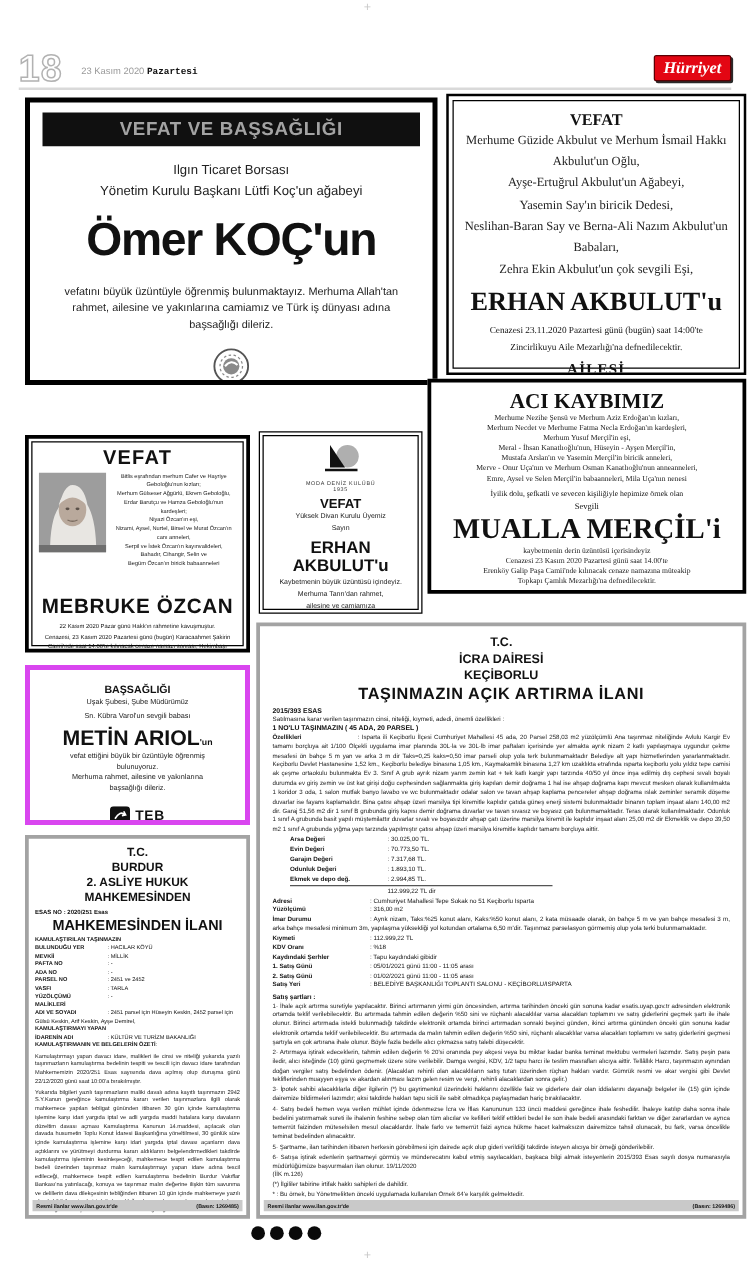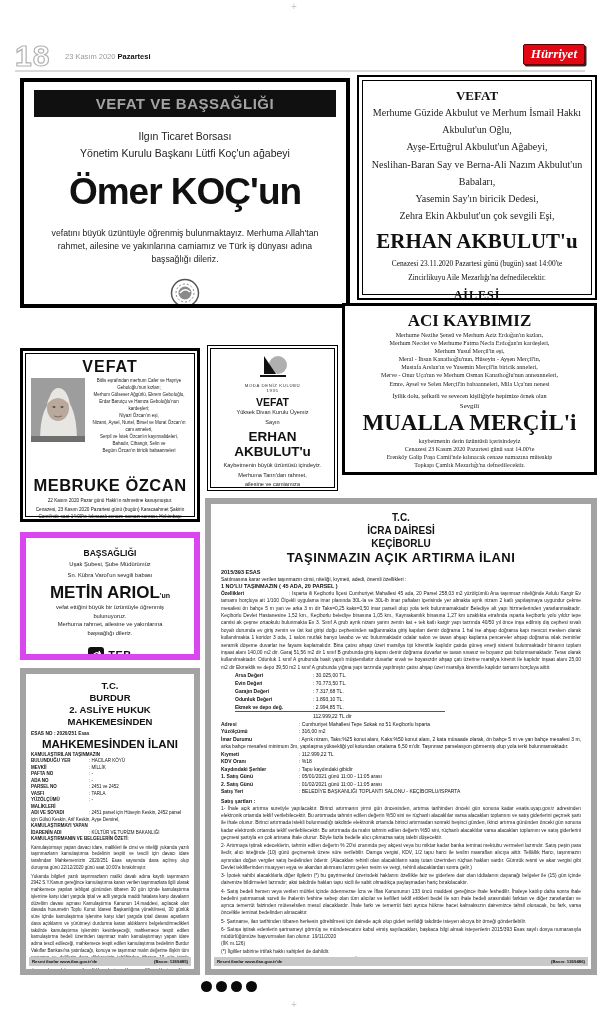--- a/index.html
+++ b/index.html
@@ -4,21 +4,21 @@
 <style>
   html,body{margin:0;padding:0;background:#ededed;}
   .page{position:relative;width:600px;height:1024px;margin:0 auto;background:#fff;
         font-family:"Liberation Sans",sans-serif;color:#111;overflow:hidden;}
   .reg-mark{position:absolute;color:#c8c8c8;font-size:10px;line-height:10px;}
   
   .hdr{position:absolute;left:15px;top:41px;width:570px;height:29px;border-bottom:2px solid #d9d9d9;}
   .pageno{position:absolute;left:0;top:-2px;font-size:30px;font-weight:bold;color:#fff;
           -webkit-text-stroke:1.2px #b2b2b2;letter-spacing:1px;}
   .hdate{position:absolute;left:50px;top:11px;font-size:7.5px;color:#9a9a9a;}
-  .hdate b{color:#111;}
+  .hdate b{color:#111;font-family:Liberation Mono, monospace;}
   .brand{position:absolute;right:0;top:3px;background:#e30613;color:#fff;font-family:"Liberation Serif",serif;
          font-style:italic;font-weight:bold;font-size:13px;padding:1px 7px 2px;border:1px solid #5d0004;
          box-shadow:1.5px 1.5px 0 #2a2a2a;border-radius:2px;}
   
   .box{position:absolute;background:#fff;box-sizing:border-box;overflow:hidden;}
   .ctr{text-align:center;}
   
   .koc{left:20px;top:78px;width:330px;height:230px;border:4px solid #000;}
   .koc .banner{margin:8px 10px 0;background:#101010;color:#a3a3a3;font-weight:bold;font-size:15px;
                letter-spacing:.5px;text-align:center;padding:5px 0;}
@@ -58,30 +58,30 @@
   .ozc .prayer{font-size:5px;font-weight:bold;margin-top:2px;}
   .ozc .fam{font-size:11.5px;font-weight:800;margin-top:1px;letter-spacing:1px;}
   
   .mod{left:207px;top:345px;width:131px;height:146px;border:1px solid #000;padding:2px;}
   .mod .inner{border:1px solid #000;height:100%;box-sizing:border-box;padding:5px 4px;text-align:center;}
   .mod .org{font-size:4.3px;letter-spacing:.6px;color:#333;margin-top:1px;}
   .mod .t{font-size:10.5px;font-weight:bold;margin-top:3px;}
   .mod .ln{font-size:5.6px;line-height:1.7;color:#222;}
   .mod .name{font-size:13.5px;font-weight:800;margin:2px 0;}
   
-  .ari{left:20px;top:532px;width:180px;height:128px;border:6px solid #d946ef;padding:10px 16px;text-align:center;}
+  .ari{left:20px;top:532px;width:180px;height:128px;border:4px solid #d946ef;padding:10px 16px;text-align:center;}
   .ari .t{font-size:8.5px;font-weight:bold;}
   .ari .ln{font-size:5.8px;line-height:1.55;color:#222;margin-top:2px;}
   .ari .name{font-size:17px;font-weight:800;margin-top:3px;}
   .ari .suf{font-size:7px;font-weight:bold;}
   .ari .b{font-size:5.8px;line-height:1.5;color:#222;}
   .ari .teb{display:flex;align-items:center;justify-content:center;gap:4px;margin-top:9px;}
   .ari .tebtxt{font-size:11px;font-weight:800;letter-spacing:.5px;}
   
-  .legal{border:6px solid #a3a3a3;background:#fff;}
+  .legal{border:3px solid #a3a3a3;background:#fff;}
   .bur{left:20px;top:668px;width:180px;height:307px;padding:6px 5px 14px;box-sizing:border-box;}
   .bur .h{font-size:9.5px;font-weight:bold;line-height:1.25;text-align:center;}
   .bur .esas{font-size:4.8px;font-weight:bold;margin-top:3px;}
   .bur .t{font-size:11.5px;font-weight:bold;text-align:center;margin:2px 0;}
   .bur p.kv{margin:0;font-size:4.5px;line-height:1.45;text-align:left;}
   .bur p.kv .k{display:inline-block;width:58px;font-weight:bold;vertical-align:top;}
   .bur p.kv.wide .k{width:auto;}
   .bur .par{margin:2px 0 0;font-size:4.5px;line-height:1.5;text-align:justify;color:#222;}
   .kec{left:205px;top:498px;width:392px;height:477px;padding:7px 10px 14px;box-sizing:border-box;}
   .kec .h{font-size:10px;font-weight:bold;line-height:1.3;text-align:center;}
@@ -139,22 +139,22 @@
         <path d="M10,15 Q15,9 20,14" stroke="#fff" stroke-width="1.6" fill="none"></path>
       </svg>
     </div>
   </div>
 
   <div class="box akb">
     <div class="inner">
       <div class="t">VEFAT</div>
       <div class="ln">Merhume Güzide Akbulut ve Merhum İsmail Hakkı Akbulut'un Oğlu,</div>
       <div class="ln">Ayşe-Ertuğrul Akbulut'un Ağabeyi,</div>
+      <div class="ln">Yasemin Say'ın biricik Dedesi,</div>
       <div class="ln">Neslihan-Baran Say ve Berna-Ali Nazım Akbulut'un Babaları,</div>
-      <div class="ln">Yasemin Say'ın biricik Dedesi,</div>
       <div class="ln">Zehra Ekin Akbulut'un çok sevgili Eşi,</div>
       <div class="name">ERHAN AKBULUT'u</div>
       <div class="b">Cenazesi 23.11.2020 Pazartesi günü (bugün) saat 14:00'te</div>
       <div class="b">Zincirlikuyu Aile Mezarlığı'na defnedilecektir.</div>
       <div class="fam">AİLESİ</div>
       <div class="note">Çelenk gönderilmemesi, arzu edenlerin TEV'e bağış yapmaları rica olunur.</div>
     </div>
   </div>
 
   <div class="box mer">

